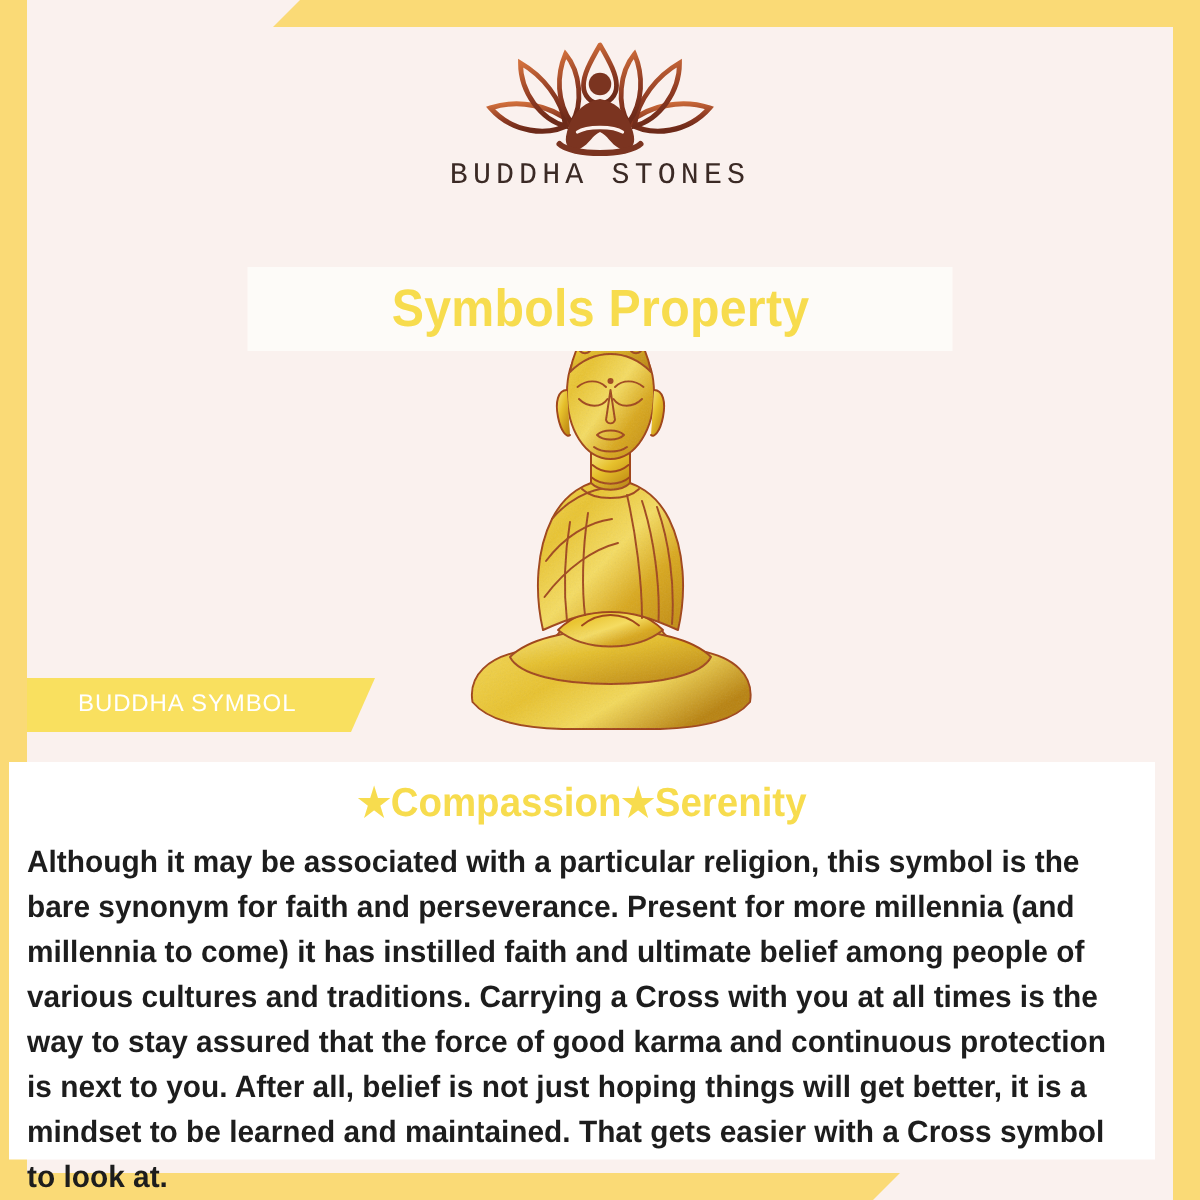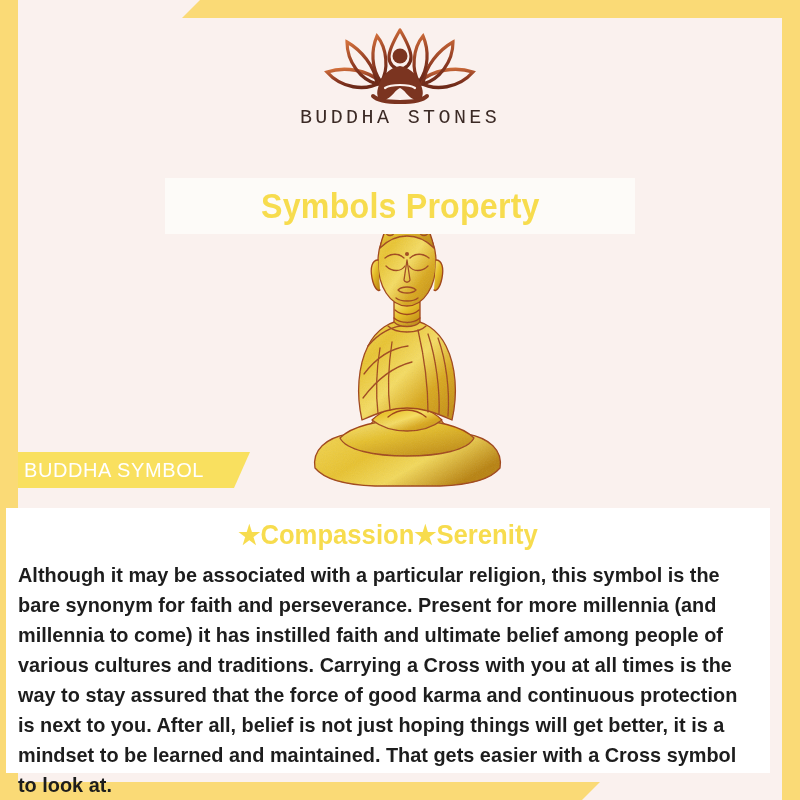--- a/index.html
+++ b/index.html
@@ -141,23 +141,23 @@
     width: 232px;
     height: 36px;
     background: #f9e05f;
     clip-path: polygon(0 0, 232px 0, 216px 36px, 0 36px);
     z-index: 7;
     display: flex;
     align-items: center;
   }
   .symbol-banner-text {
     color: #ffffff;
-    font-size: 20px;
+    font-size: 16px;
     letter-spacing: 0.6px;
-    padding-left: 6px;
+    padding-left: 34px;
     font-weight: 400;
     white-space: nowrap;
   }
 
   
   .content-panel {
     position: absolute;
     left: 6px;
     top: 508px;
     width: 764px;

